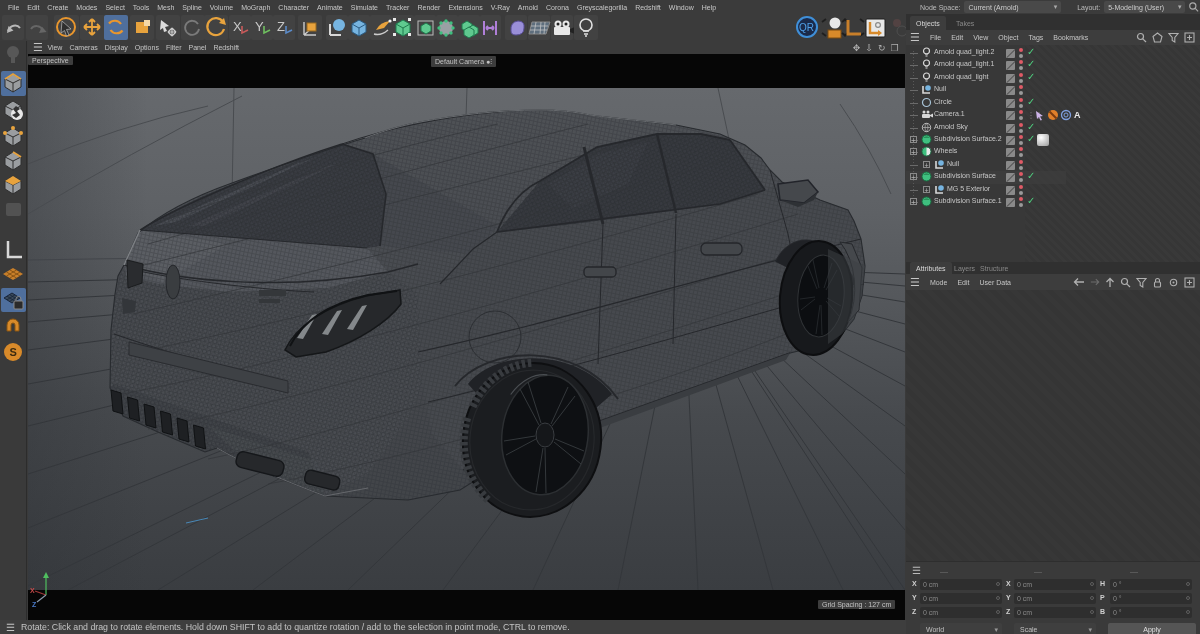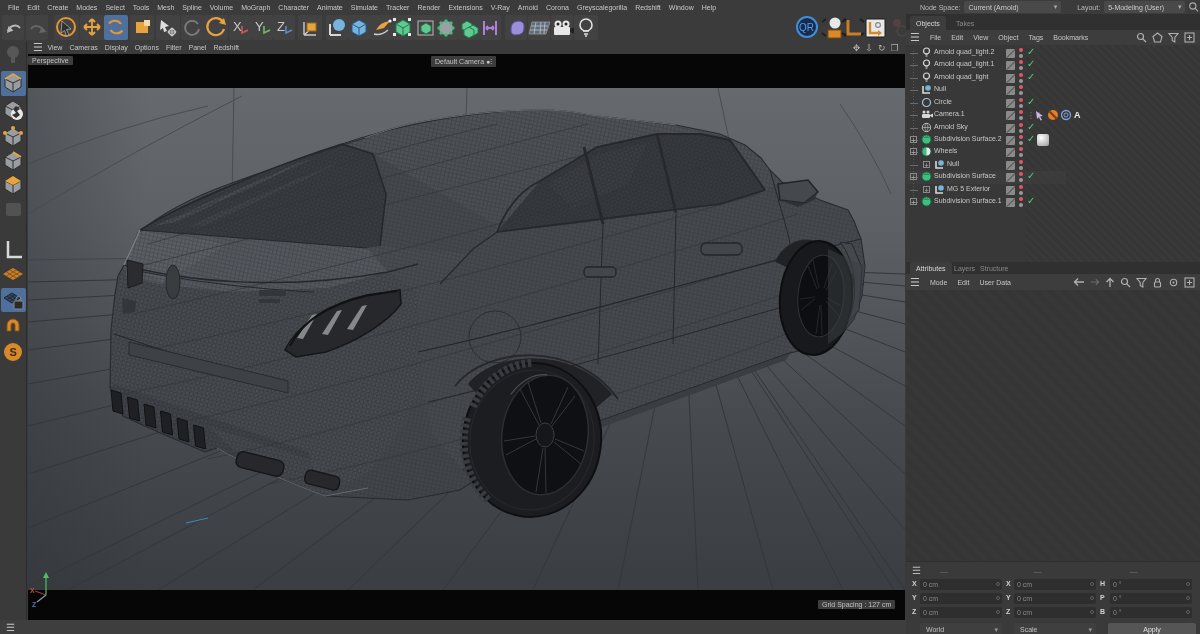--- a/index.html
+++ b/index.html
@@ -811,14 +811,15 @@
 <div class="fld" style="left:204px;top:31px;width:82px">0 °<span style="position:absolute;right:2px;top:3px;width:4px;height:4px;border:1px solid #5f5f5f;border-radius:50%"></span></div>
 <div class="clab" style="left:194px;top:46px">B</div>
 <div class="fld" style="left:204px;top:45px;width:82px">0 °<span style="position:absolute;right:2px;top:3px;width:4px;height:4px;border:1px solid #5f5f5f;border-radius:50%"></span></div>
 <div class="cbtn" style="left:14px;top:61px;width:82px;text-align:left;padding-left:6px;background:#3f3f3f">World<span style="position:absolute;right:4px;font-size:7px;color:#999">▾</span></div>
 <div class="cbtn" style="left:108px;top:61px;width:82px;text-align:left;padding-left:6px;background:#3f3f3f">Scale<span style="position:absolute;right:4px;font-size:7px;color:#999">▾</span></div>
 <div class="cbtn" style="left:202px;top:61px;width:88px;background:#555555;color:#e0e0e0">Apply</div>
       </div>
   </div>
   <div id="statusbar" class="abs">
     <span style="font-size:10px; padding:0 6px">☰</span>
+    <span>Rotate: Click and drag to rotate elements. Hold down SHIFT to add to quantize rotation / add to the selection in point mode, CTRL to remove.</span>
   </div>
 </div>
 
 </body></html>

